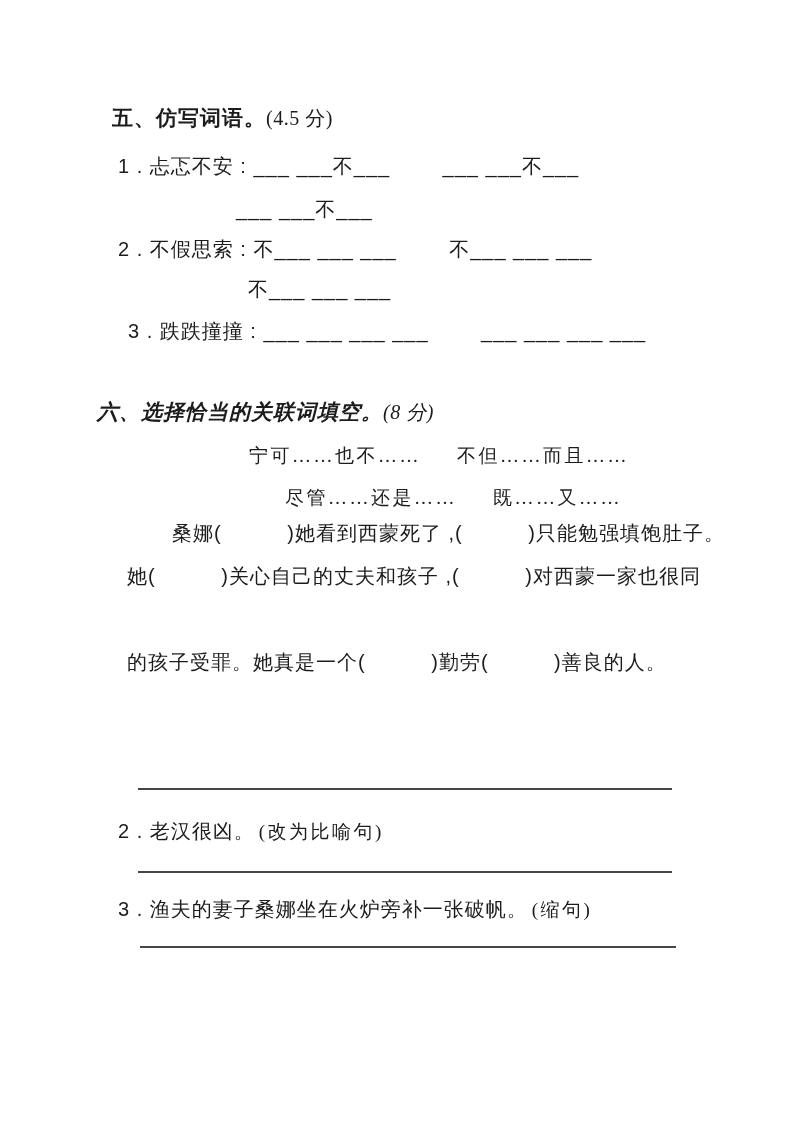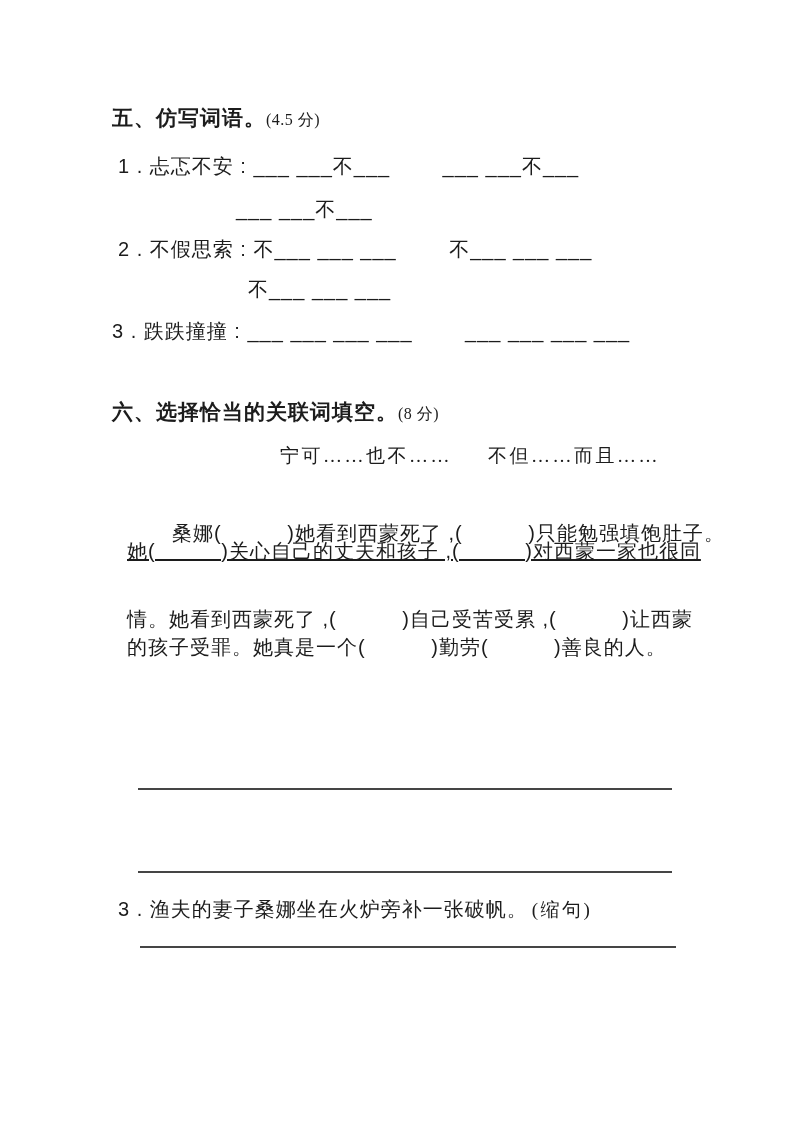--- a/index.html
+++ b/index.html
@@ -16,21 +16,21 @@
     position:absolute;
     white-space:pre;
     font-size:20px;
     line-height:26px;
     letter-spacing:1px;
   }
   .heading{font-weight:600;font-size:21px;}
   .score{
     font-family:"Liberation Serif",serif;
     font-weight:400;
-    font-size:16px;
+    font-size:20px;
     letter-spacing:0.5px;
   }
   .kai{
     font-family:"Liberation Serif",serif;
     font-size:19px;
     letter-spacing:2.5px;
   }
   .note{margin-left:4px;}
   .answer-line{
     position:absolute;
@@ -38,29 +38,29 @@
     border-bottom:2px solid #454545;
   }
   .opt-gap{display:inline-block;width:36px;}
 
   
   #s5h  {left:112px;top:105px;}
   #s5i1 {left:118px;top:153px;}
   #s5i1c{left:236px;top:196px;}
   #s5i2 {left:118px;top:236px;}
   #s5i2c{left:248px;top:276px;}
-  #s5i3 {left:112px;top:318px;}
+  #s5i3 {left:128px;top:318px;}
   #s5i3c{left:236px;top:362px;}
-  #s6h  {left:112px;top:399px;}
-  #s6o1 {left:249px;top:443px;margin-left:31px;}
+  #s6h  {left:97px;top:399px;font-style:italic;}
+  #s6o1 {left:249px;top:443px;}
   #s6o2 {left:285px;top:485px;}
   #s6p1 {left:172px;top:520px;}
-  #s6p2 {left:127px;top:538px;text-decoration:underline;}
+  #s6p2 {left:127px;top:563px;}
   #s6p3 {left:127px;top:606px;}
-  #s6p4 {left:127px;top:634px;}
+  #s6p4 {left:127px;top:649px;}
   #s7h  {left:115px;top:691px;}
   #s7i1 {left:118px;top:735px;}
   #al1  {left:138px;top:788px;width:534px;}
   #s7i2 {left:118px;top:818px;}
   #al2  {left:138px;top:871px;width:534px;}
   #s7i3 {left:118px;top:896px;}
   #al3  {left:140px;top:946px;width:536px;}
   #s7i4 {left:118px;top:974px;}
 </style>
 </head>
@@ -75,28 +75,29 @@
 
   <div class="line" id="s5i2">2 . 不假思索 : 不___ ___ ___        不___ ___ ___</div>
   <div class="line" id="s5i2c">不___ ___ ___</div>
 
   <div class="line" id="s5i3">3 . 跌跌撞撞 : ___ ___ ___ ___        ___ ___ ___ ___</div>
 
   <div class="line heading" id="s6h"><span>六、选择恰当的关联词填空。</span><span class="score">(8 分)</span></div>
 
   <div class="line kai" id="s6o1"><span>宁可……也不……</span><span class="opt-gap"></span><span>不但……而且……</span></div>
 
+  <div class="line kai" id="s6o2"><span>尽管……还是……</span><span class="opt-gap"></span><span>既……又……</span></div>
 
   <div class="line" id="s6p1">桑娜(          )她看到西蒙死了 ,(          )只能勉强填饱肚子。</div>
   <div class="line" id="s6p2">她(          )关心自己的丈夫和孩子 ,(          )对西蒙一家也很同</div>
-  <div class="line" id="s6p3">情。她看到西蒙死了 ,(          )自己受苦受累 ,(          )让西蒙</div>
   <div class="line" id="s6p4">的孩子受罪。她真是一个(          )勤劳(          )善良的人。</div>
 
 
   <div class="answer-line" id="al1"></div>
 
+  <div class="line" id="s7i2"><span>2 . 老汉很凶。</span><span class="kai note">(改为比喻句)</span></div>
   <div class="answer-line" id="al2"></div>
 
   <div class="line" id="s7i3"><span>3 . 渔夫的妻子桑娜坐在火炉旁补一张破帆。</span><span class="kai note">(缩句)</span></div>
   <div class="answer-line" id="al3"></div>
 
 
 </div>
 
 </body></html>

